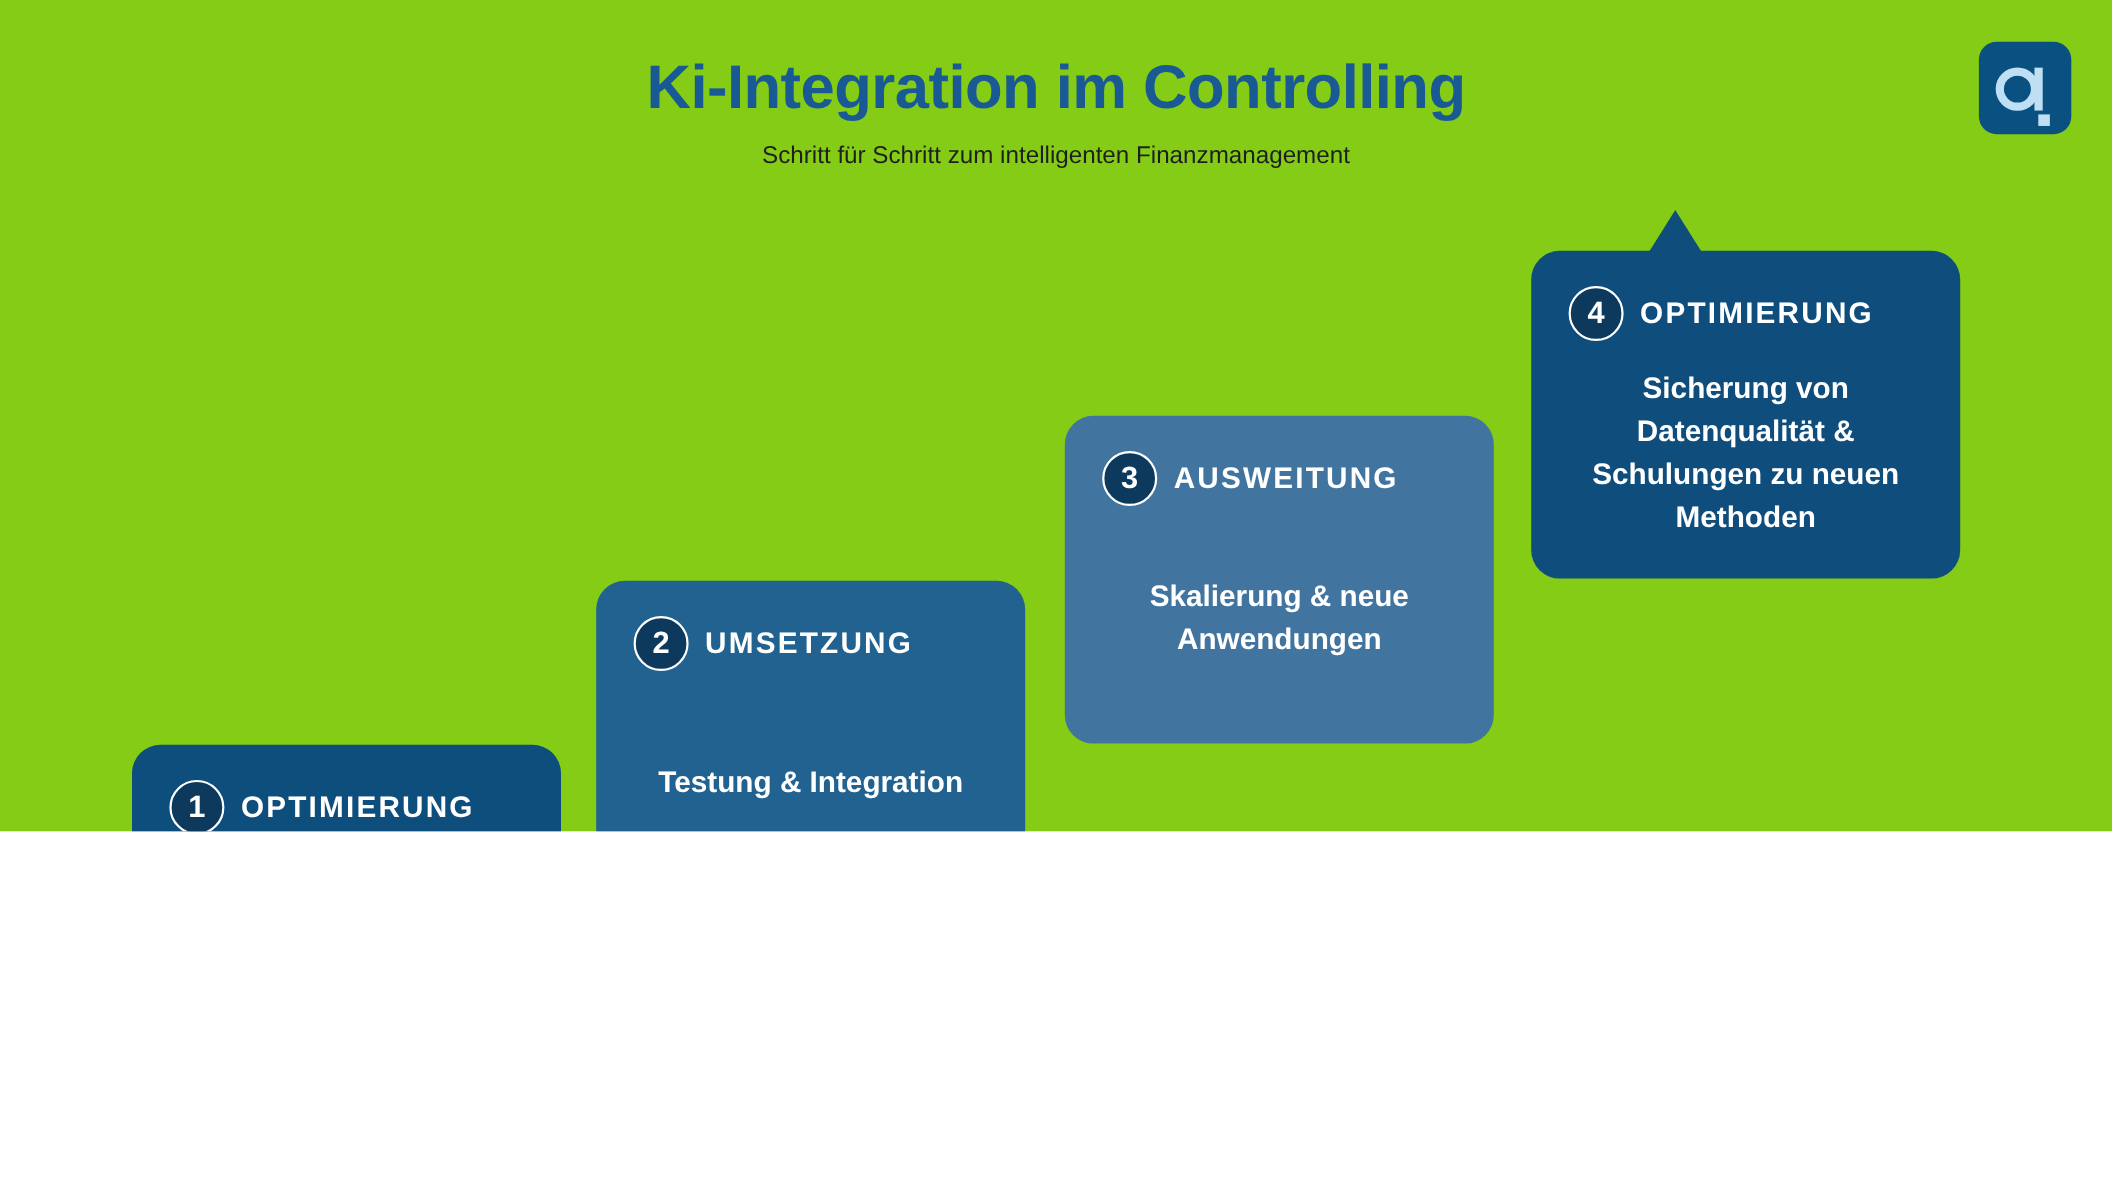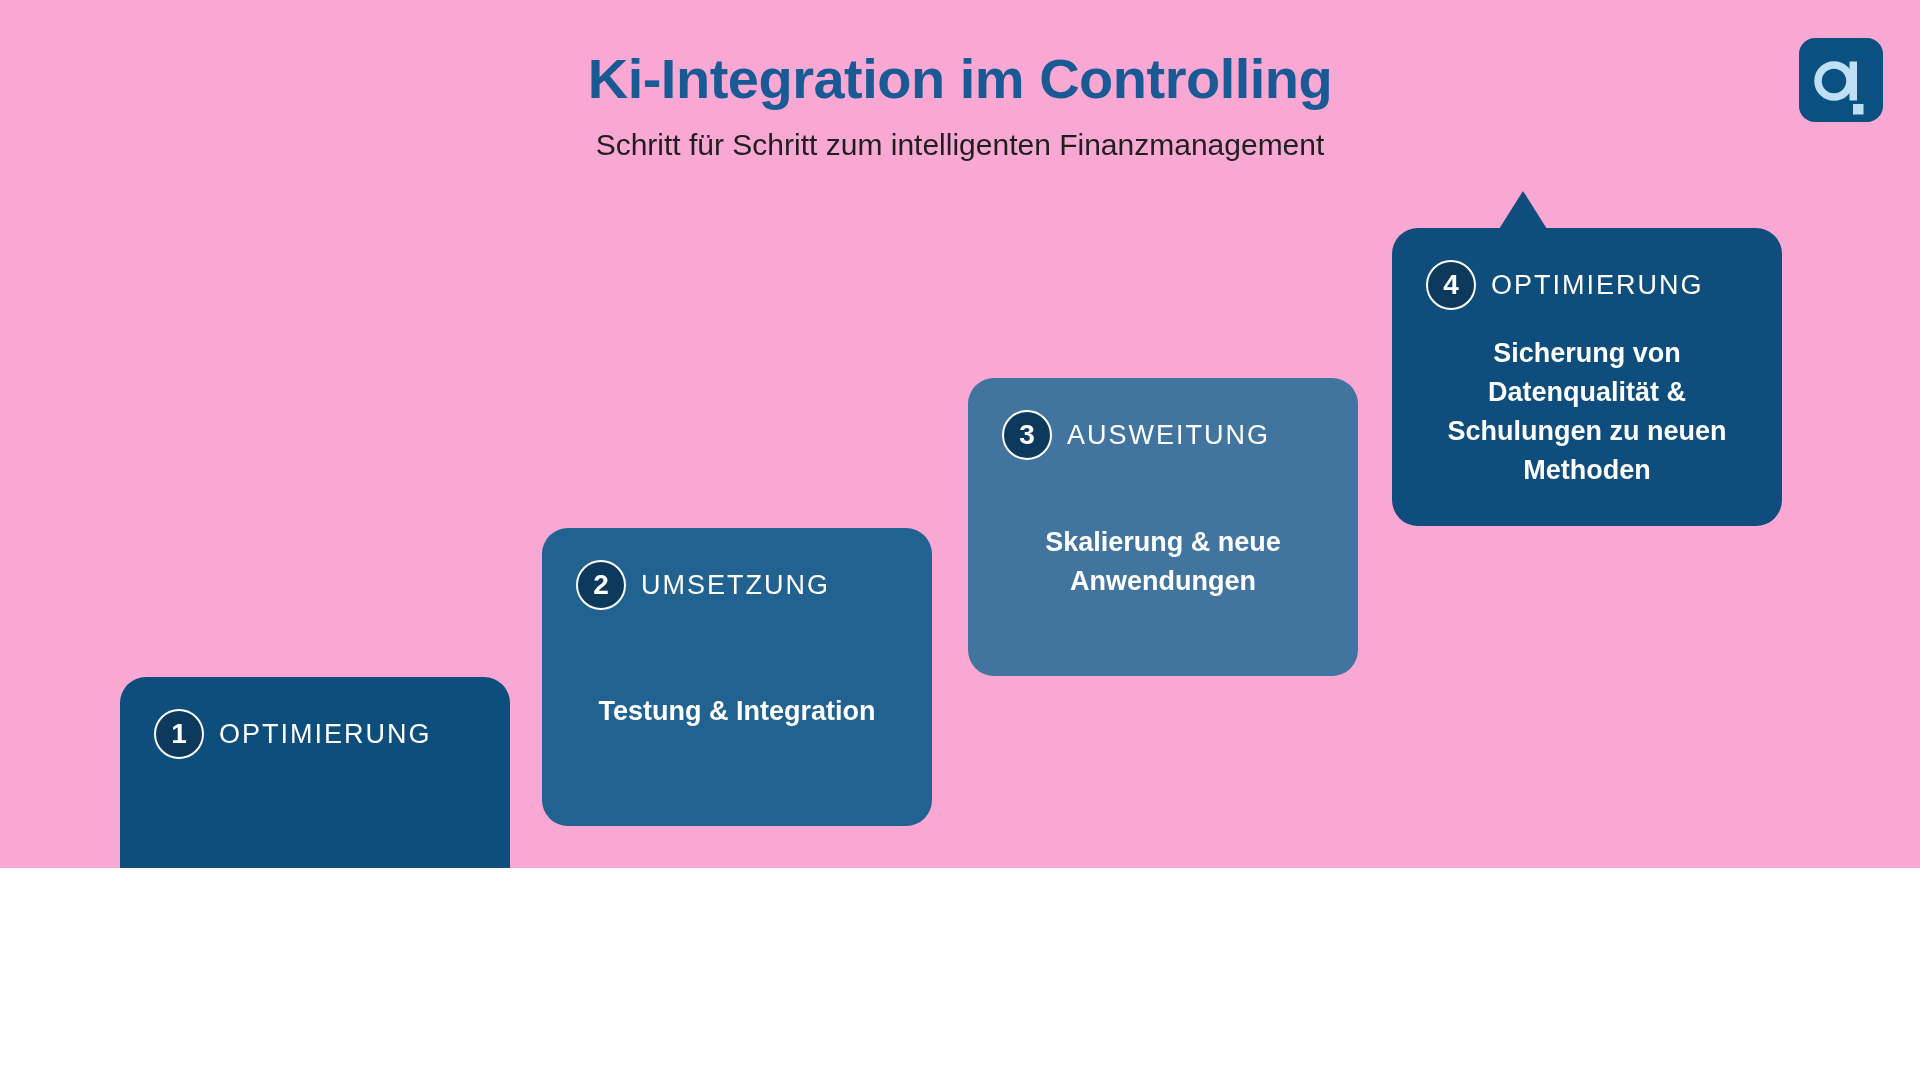--- a/index.html
+++ b/index.html
@@ -4,23 +4,23 @@
 <style>
   html, body {
     margin: 0;
     padding: 0;
     background: #ffffff;
     font-family: "Liberation Sans", "DejaVu Sans", sans-serif;
   }
   .canvas {
     position: relative;
     width: 1920px;
-    height: 868px;
+    height: 756px;
     overflow: hidden;
-    background: #f9a8d4;
+    background: #84cc16;
   }
 
   
   .page-title {
     position: absolute;
     top: 46px;
     left: 0;
     width: 100%;
     margin: 0;
     text-align: center;
@@ -28,21 +28,21 @@
     font-weight: 600;
     letter-spacing: -0.5px;
   }
   .page-subtitle {
     position: absolute;
     top: 128px;
     left: 0;
     width: 100%;
     margin: 0;
     text-align: center;
-    font-size: 30px;
+    font-size: 22px;
     font-weight: 400;
   }
 
   
   .logo {
     position: absolute;
     top: 38px;
     right: 37px;
     width: 84px;
     height: 84px;
@@ -83,21 +83,21 @@
     box-sizing: border-box;
     display: flex;
     align-items: center;
     justify-content: center;
     font-size: 28px;
     font-weight: 700;
     flex: 0 0 auto;
   }
   .card-title {
     font-size: 27px;
-    font-weight: 400;
+    font-weight: 700;
     letter-spacing: 2px;
     white-space: nowrap;
   }
   .card-body {
     flex: 1 1 auto;
     display: flex;
     align-items: center;
     justify-content: center;
     padding: 0 30px 12px 30px;
   }

